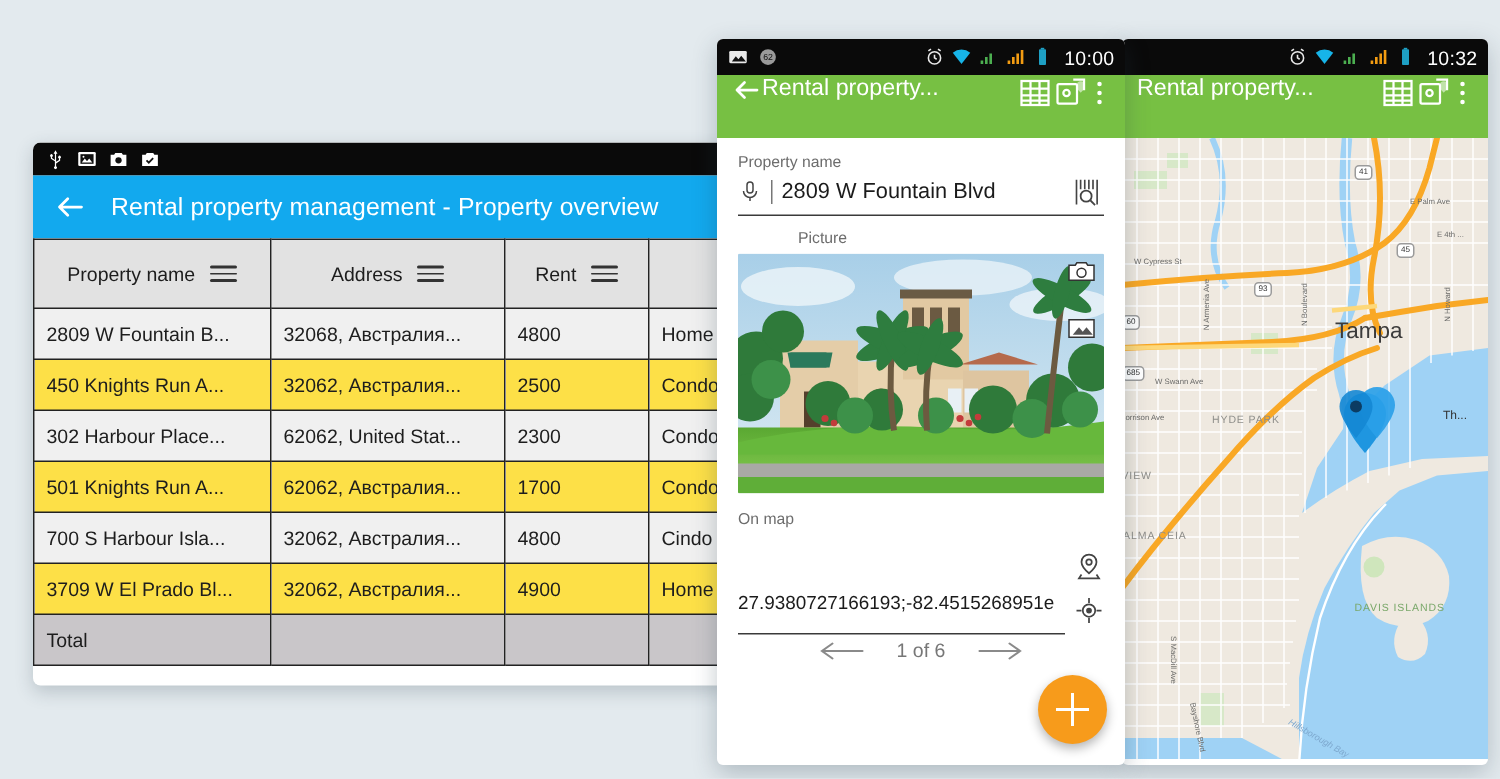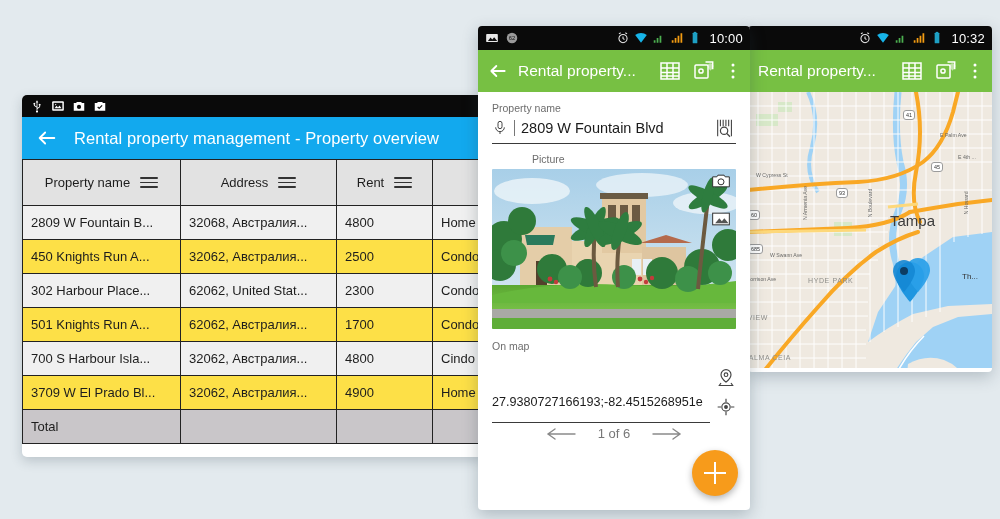--- a/index.html
+++ b/index.html
@@ -61,22 +61,22 @@
     overflow:hidden;z-index:5;
   }
   .ph-status{
     height:24px;background:#0a0a0a;display:flex;align-items:center;
     padding:0 7px;color:#f3f3f3;font-size:12.5px;
   }
   .ph-status .left{display:flex;align-items:center;gap:6px;flex:1;}
   .ph-status .right{display:flex;align-items:center;gap:4px;}
   .ph-time{font-size:13px;color:#fff;margin-left:3px;letter-spacing:.2px;}
   .ph-appbar{
-    height:42px;background:#77c043;display:flex;align-items:center;
-    padding:0 10px;gap:10px;
+    height:42px;background:#77c043;display:flex;align-items:flex-start;
+    padding:0 10px;
   }
   .ph-appbar .back{width:20px;height:20px;flex:0 0 auto;}
   .ph-title{color:#fff;font-size:15.5px;flex:1;white-space:nowrap;overflow:hidden;}
   .ph-ic{width:24px;height:24px;flex:0 0 auto;}
   .ph-ic.dots{width:14px;}
   .ph-body{padding:10px 14px 0 14px;position:relative;height:418px;box-sizing:border-box;}
   .field-label{font-size:10.5px;color:#6d6d6d;margin-bottom:3px;}
   .field-row{display:flex;align-items:center;gap:6px;
     border-bottom:1.6px solid #3a3a3a;padding-bottom:4px;}
   .field-value{flex:1;font-size:14.5px;color:#1b1b1b;border-left:1px solid #777;padding-left:6px;}
@@ -95,21 +95,21 @@
   .arrow{width:30px;height:14px;}
   .fab{
     position:absolute;right:12px;bottom:14px;width:46px;height:46px;border-radius:50%;
     background:#f79b1b;box-shadow:0 3px 7px rgba(0,0,0,.3);
     display:flex;align-items:center;justify-content:center;z-index:8;
   }
   .fab:before{content:"";position:absolute;width:22px;height:2.6px;background:#fff;}
   .fab:after{content:"";position:absolute;width:2.6px;height:22px;background:#fff;}
   
   .phone-right{
-    position:absolute;left:748px;top:26px;width:244px;height:346px;
+    position:absolute;left:748px;top:26px;width:244px;height:484px;
     background:#fff;border-radius:4px;
     box-shadow:0 5px 16px rgba(40,60,75,.25);
     overflow:hidden;z-index:3;
   }
   .map{position:absolute;left:0;right:0;top:66px;bottom:4px;background:#eee7de;overflow:hidden;}
   .map svg{display:block;}
   .maplabel{position:absolute;font-size:5.2px;color:#6a6a68;white-space:nowrap;}
   .maplabel.big{font-size:15px;color:#3b3b3b;font-weight:normal;}
   .maplabel.place{font-size:7px;color:#8e8e8a;letter-spacing:.6px;}
   .maplabel.water{font-size:6px;color:#7ea9cf;font-style:italic;}

